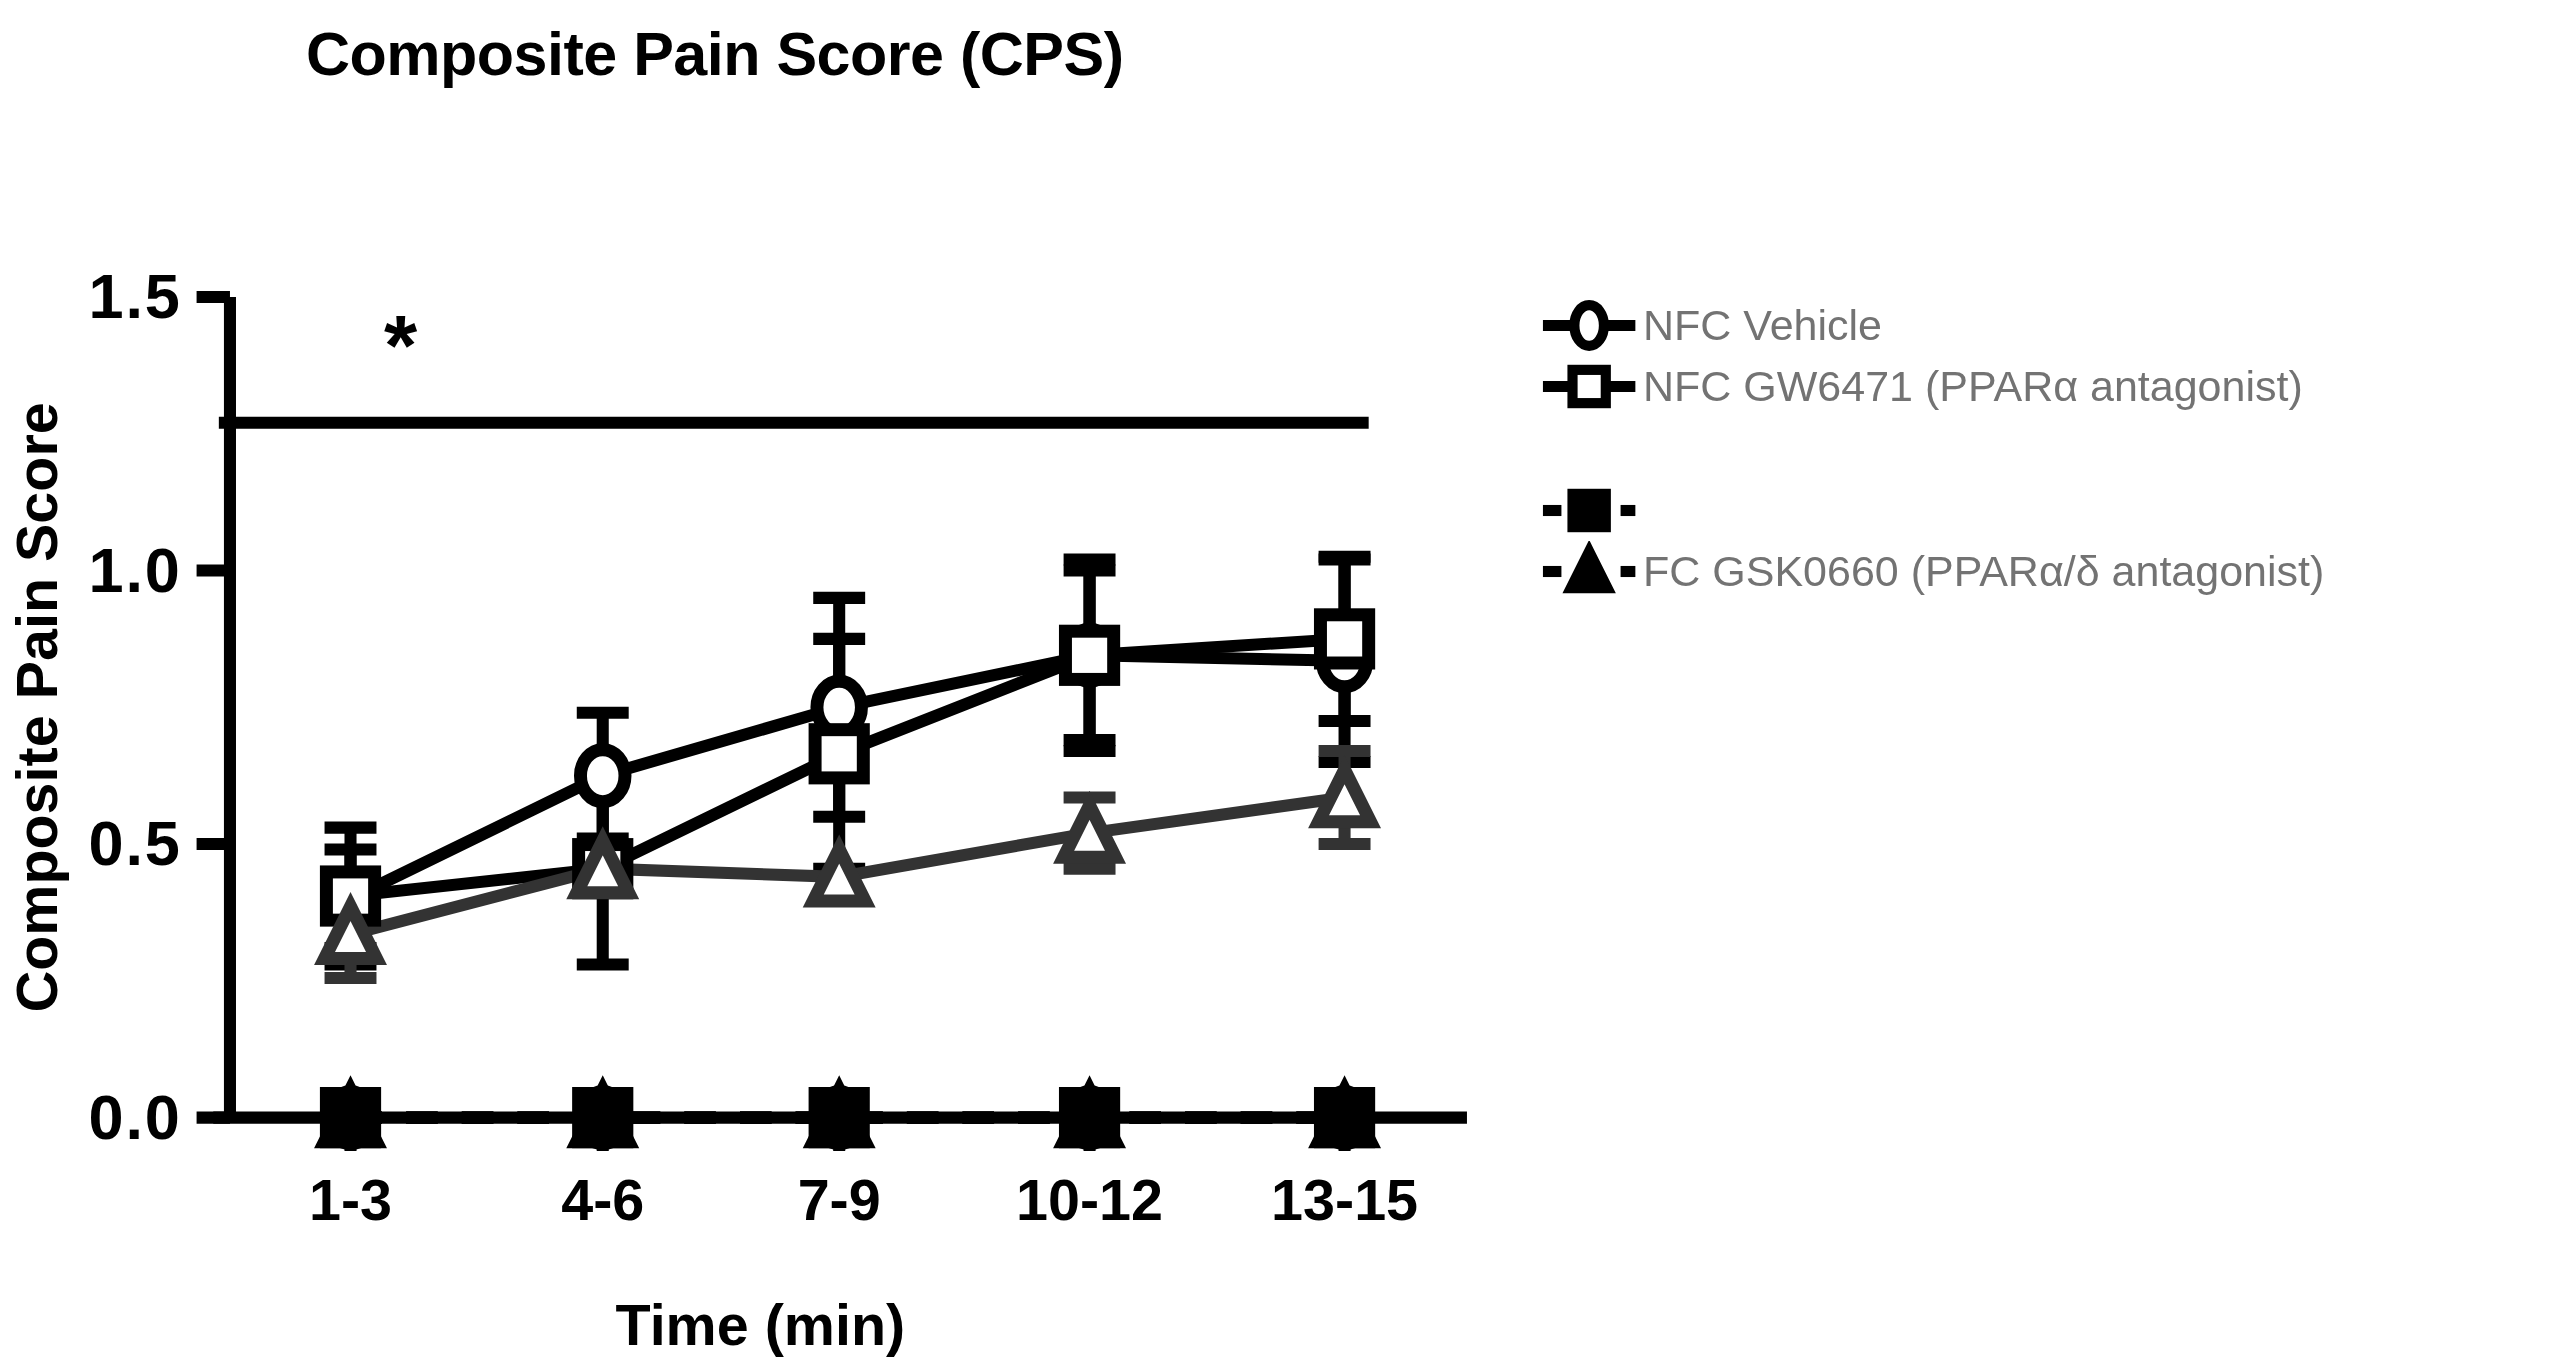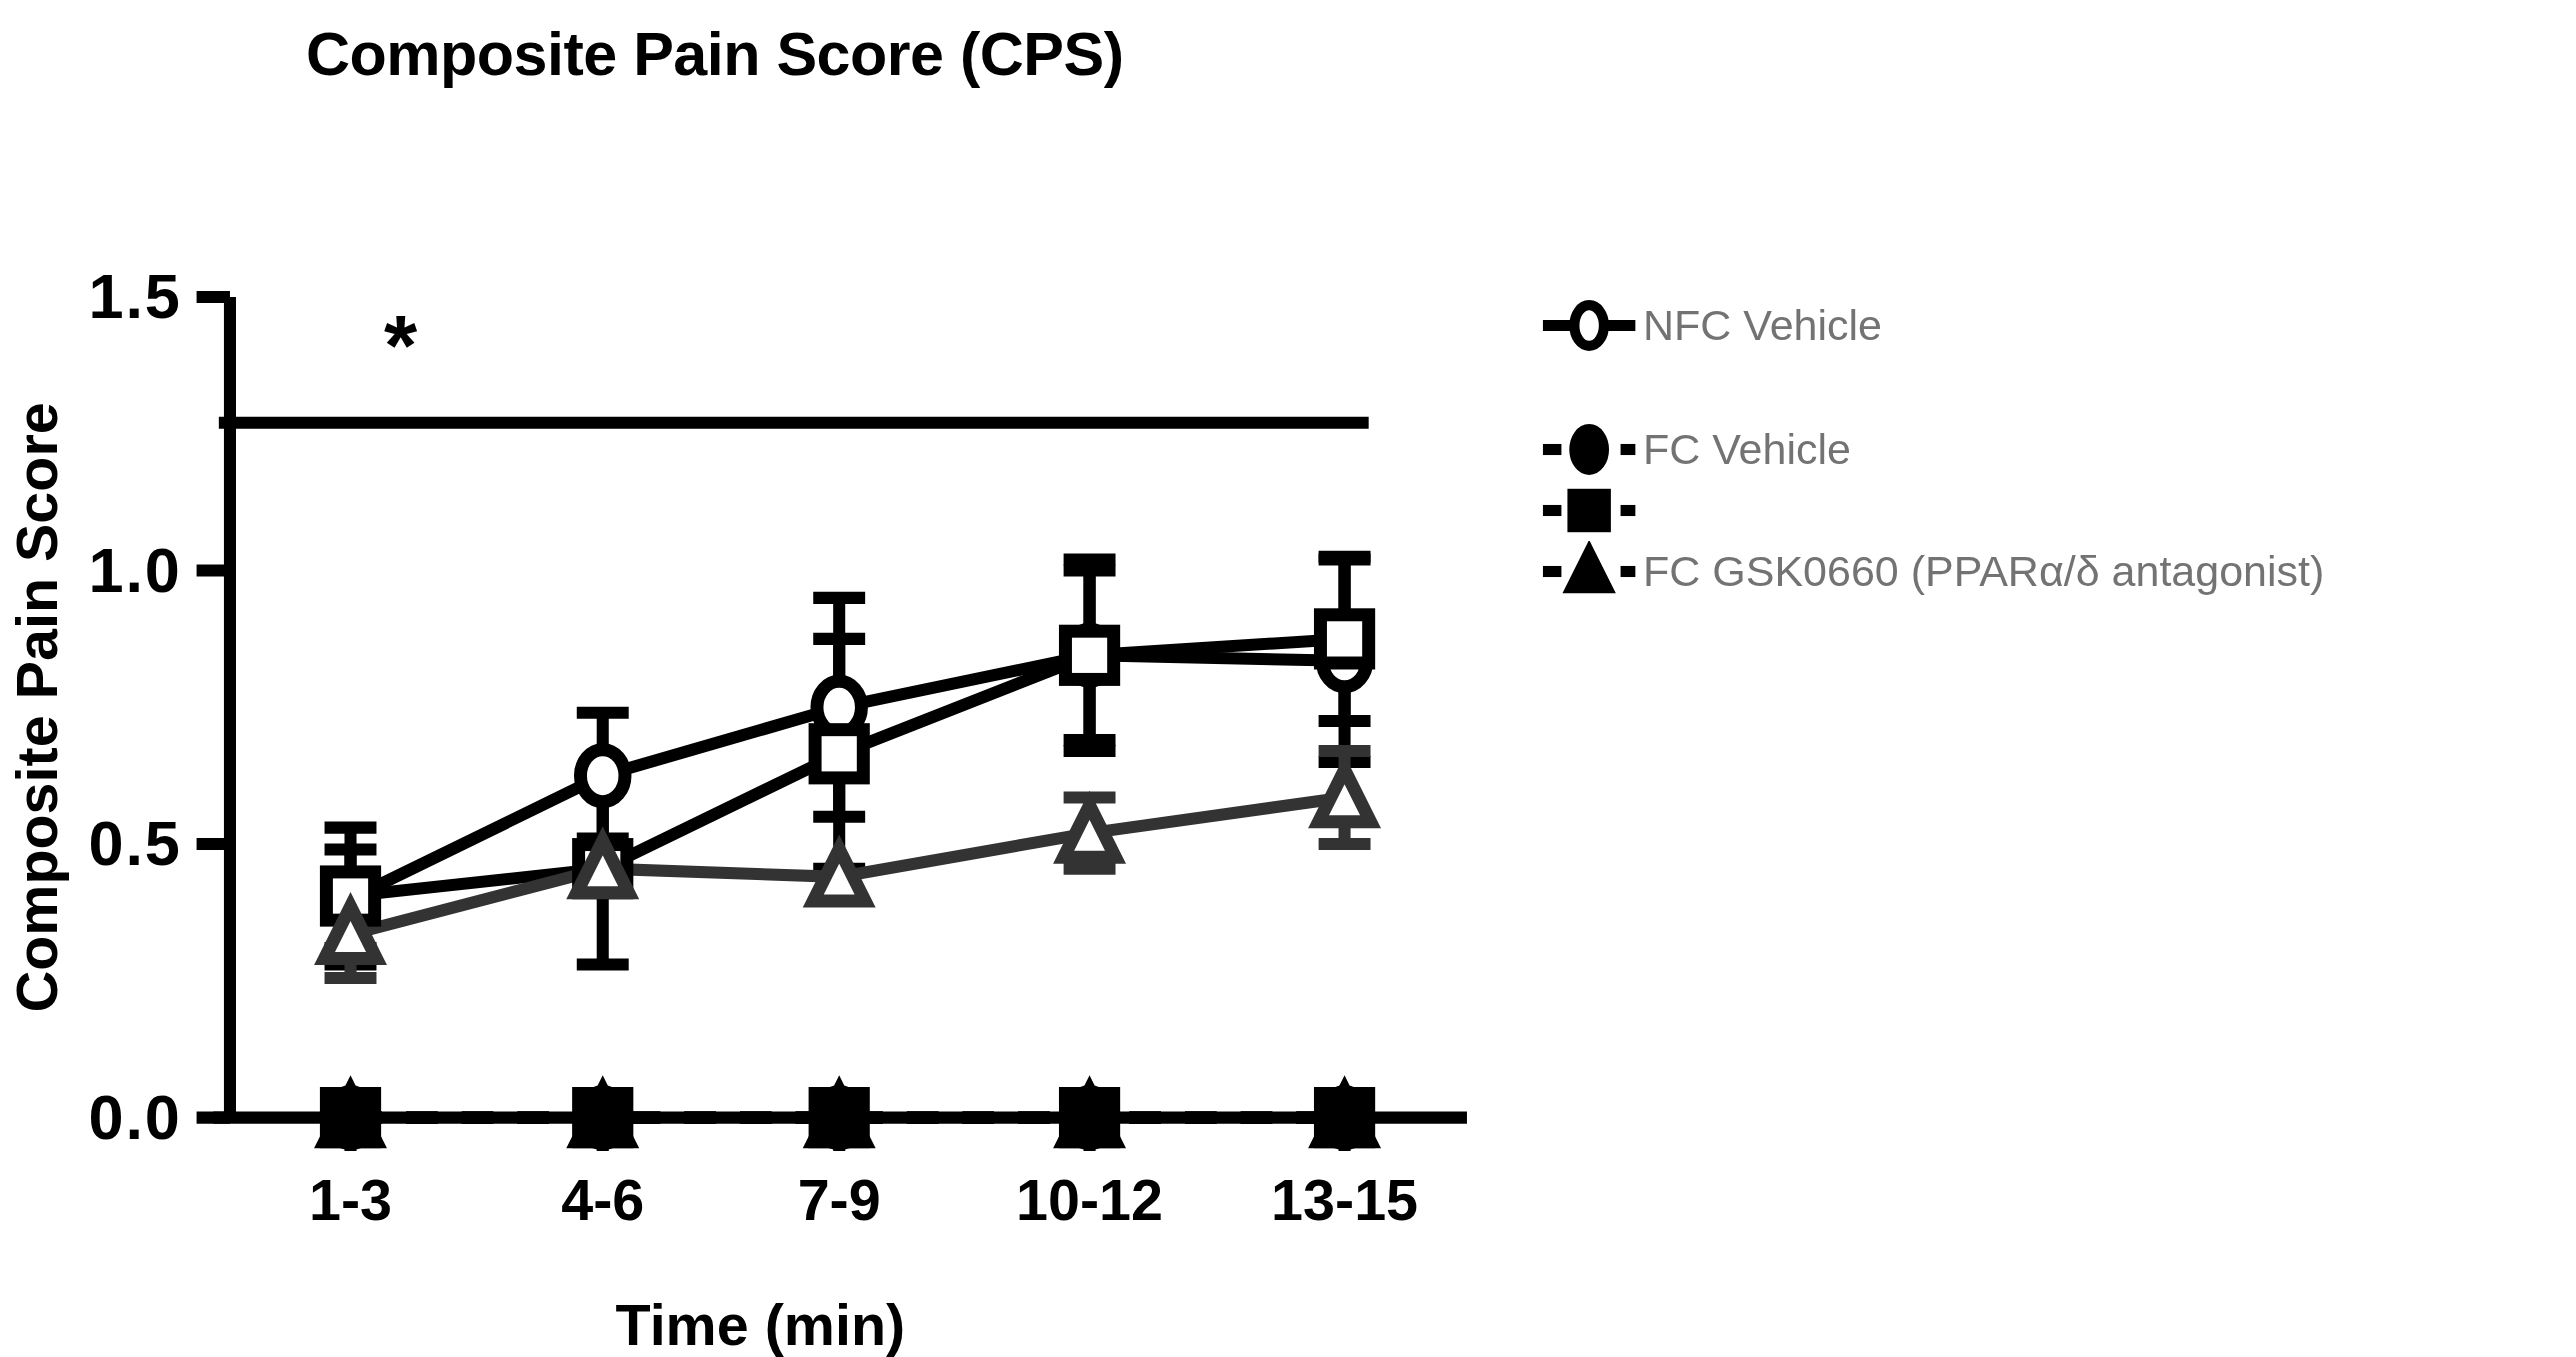--- a/index.html
+++ b/index.html
@@ -181,38 +181,37 @@
     <div class="legend-group">
       <div class="legend-row">
         <span class="legend-key">
             <svg width="104" height="61" viewBox="0 0 112 66">
               <line x1="4" y1="33" x2="104" y2="33" stroke="#000" stroke-width="12"></line>
               <ellipse cx="54" cy="33" rx="16" ry="22" fill="#fff" stroke="#000" stroke-width="11"></ellipse>
             </svg>
           </span>
         <span class="legend-label">NFC Vehicle</span>
       </div>
+      <div class="legend-row">
+        <span class="legend-key">
+            <svg width="104" height="61" viewBox="0 0 112 66">
+              <line x1="4" y1="33" x2="104" y2="33" stroke="#000" stroke-width="12"></line>
+              <rect x="36" y="15" width="36" height="36" fill="#fff" stroke="#000" stroke-width="11"></rect>
+            </svg>
+          </span>
+        <span class="legend-label">NFC GW6471 (PPARα antagonist)</span>
+      </div>
     </div>
     <div class="legend-gap"></div>
     <div class="legend-group">
       <div class="legend-row">
         <span class="legend-key">
             <svg width="104" height="61" viewBox="0 0 112 66">
               <line x1="4" y1="33" x2="24" y2="33" stroke="#000" stroke-width="12"></line>
               <line x1="88" y1="33" x2="104" y2="33" stroke="#000" stroke-width="12"></line>
-              <ellipse cx="54" cy="33" rx="16" ry="22" fill="#000" stroke="#000" stroke-width="11"></ellipse>
-            </svg>
-          </span>
-        <span class="legend-label">FC Vehicle</span>
-      </div>
-      <div class="legend-row">
-        <span class="legend-key">
-            <svg width="104" height="61" viewBox="0 0 112 66">
-              <line x1="4" y1="33" x2="24" y2="33" stroke="#000" stroke-width="12"></line>
-              <line x1="88" y1="33" x2="104" y2="33" stroke="#000" stroke-width="12"></line>
               <rect x="36" y="15" width="36" height="36" fill="#000" stroke="#000" stroke-width="11"></rect>
             </svg>
           </span>
       </div>
       <div class="legend-row">
         <span class="legend-key">
             <svg width="104" height="61" viewBox="0 0 112 66">
               <line x1="4" y1="33" x2="24" y2="33" stroke="#000" stroke-width="12"></line>
               <line x1="88" y1="33" x2="104" y2="33" stroke="#000" stroke-width="12"></line>
               <polygon points="54,11 74,51 34,51" fill="#000" stroke="#000" stroke-width="11" stroke-linejoin="miter"></polygon>

